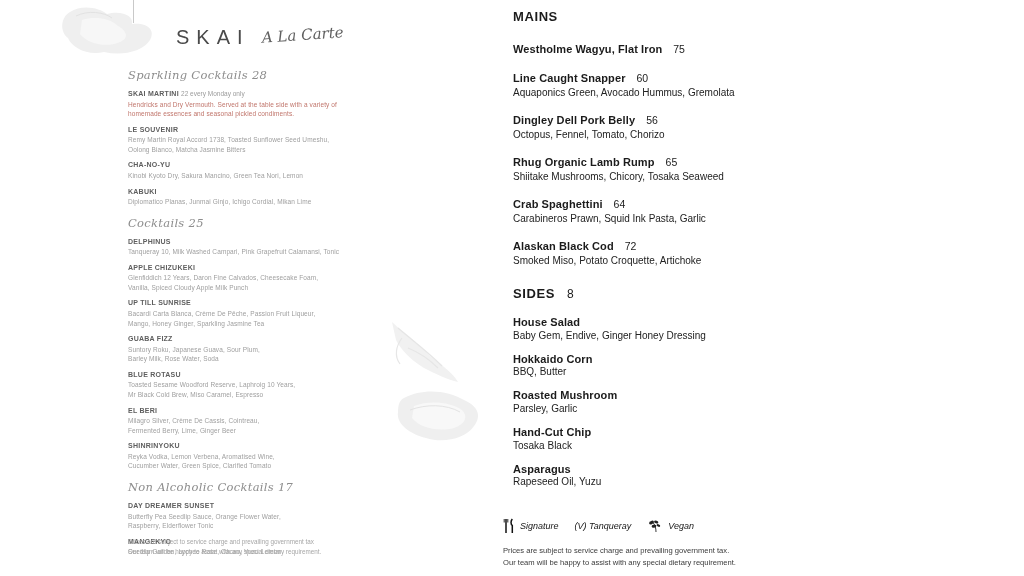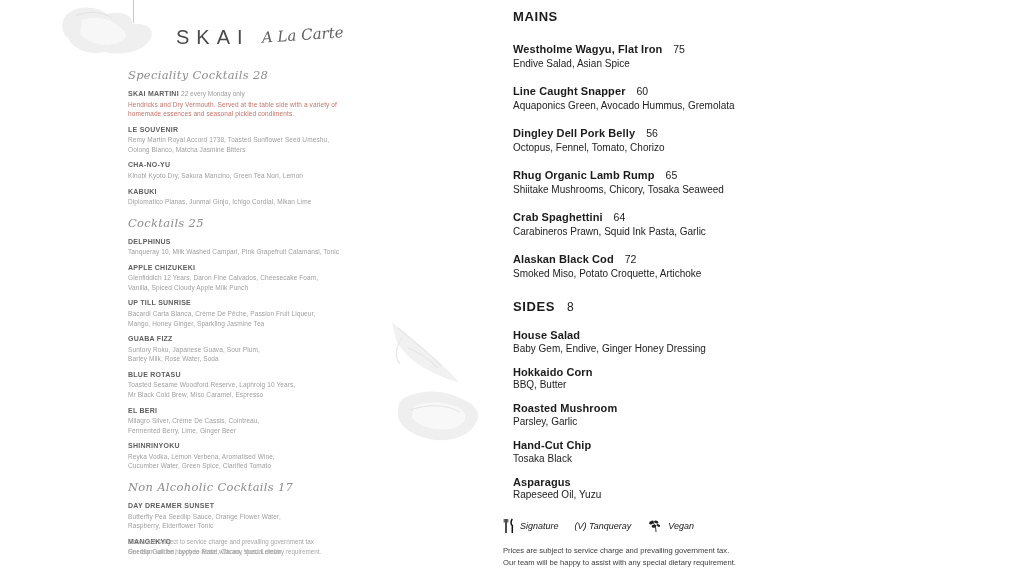--- a/index.html
+++ b/index.html
@@ -62,21 +62,21 @@
   <div class="logo-rule"></div>
 
   <div class="left-col">
 
     <div class="logo-row">
       <span class="brand">SKAI</span>
       <span class="brand-script">A La Carte</span>
     </div>
 
     <div class="section-header">
-      <span>Speciality Cocktails</span>
+      <span>Sparkling Cocktails</span>
       <span>28</span>
     </div>
 
     <div class="citem">
       <div class="cname">
         <span>SKAI MARTINI</span>
         <span class="cnote">22 every Monday only</span>
       </div>
       <div class="cdesc red">Hendricks and Dry Vermouth. Served at the table side with a variety of
 homemade essences and seasonal pickled condiments.</div>
@@ -164,21 +164,20 @@
 
   <div class="left-footer">Prices are subject to service charge and prevailing government tax
 Our team will be happy to assist with any special dietary requirement.</div>
 
   <div class="right-col">
 
     <div class="rheader">MAINS</div>
 
     <div class="ritem">
       <div><span class="rname">Westholme Wagyu, Flat Iron</span><span class="rprice">75</span></div>
-      <div class="rdesc">Endive Salad, Asian Spice</div>
     </div>
 
     <div class="ritem">
       <div><span class="rname">Line Caught Snapper</span><span class="rprice">60</span></div>
       <div class="rdesc">Aquaponics Green, Avocado Hummus, Gremolata</div>
     </div>
 
 
     <div class="ritem">
       <div><span class="rname">Dingley Dell Pork Belly</span><span class="rprice">56</span></div>

